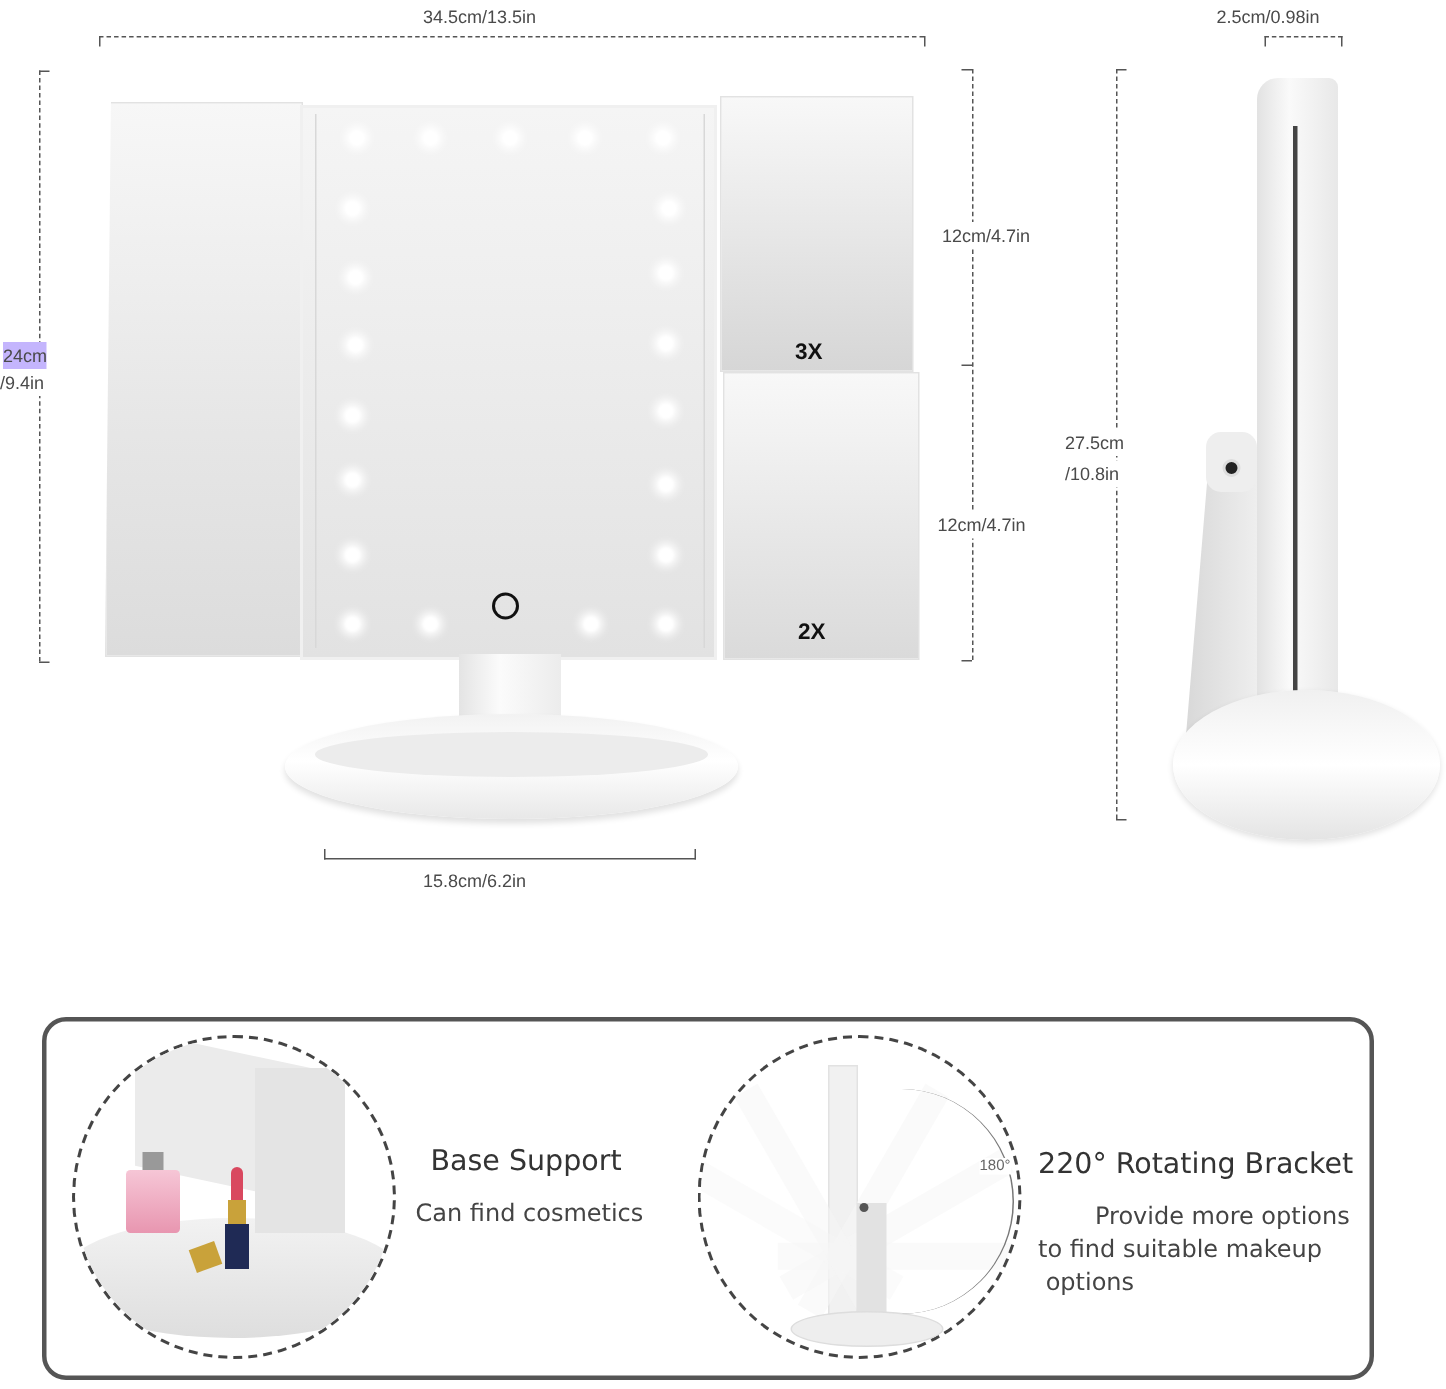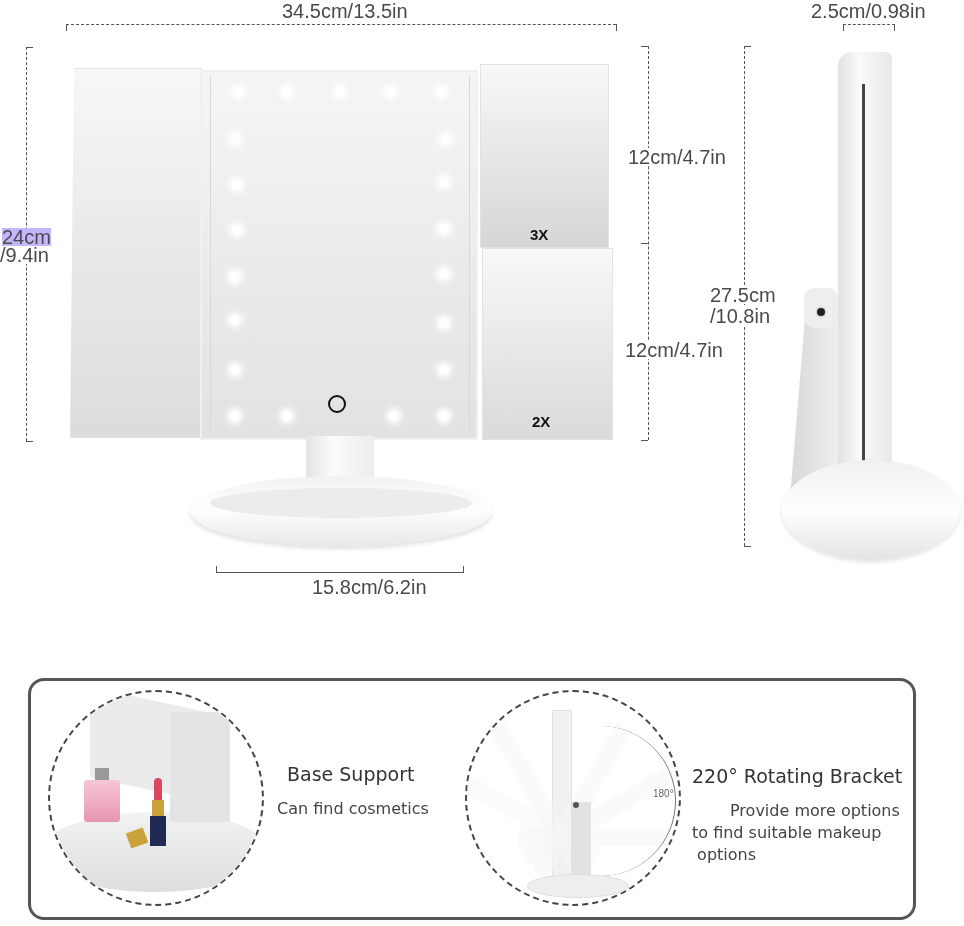--- a/index.html
+++ b/index.html
@@ -1,18 +1,18 @@
 <!DOCTYPE html>
 <html><head>
 <meta charset="utf-8">
 <style>
   html, body { margin:0; padding:0; background:#ffffff; }
   body { width:964px; height:926px; position:relative; overflow:hidden; font-family:"Liberation Sans", sans-serif; color:#444; }
   .abs { position:absolute; }
-  .dim-label { position:absolute; font-size:20px; color:#4a4a4a; font-family:"Liberation Sans", sans-serif; line-height:18px; white-space:nowrap; }
+  .dim-label { position:absolute; font-size:12px; color:#4a4a4a; font-family:"Liberation Sans", sans-serif; line-height:18px; white-space:nowrap; }
   .dash-h { position:absolute; height:0; border-top:1px dashed #555; }
   .dash-v { position:absolute; width:0; border-left:1px dashed #555; }
   .tick-v { position:absolute; width:0; height:7px; border-left:1px solid #555; }
   .tick-h { position:absolute; height:0; width:7px; border-top:1px solid #555; }
   .panel { position:absolute; background:linear-gradient(180deg,#f7f7f7 0%,#e6e6e6 60%,#dcdcdc 100%); border:1px solid #e2e2e2; }
   .mag-label { position:absolute; font-weight:bold; font-size:15px; color:#111; font-family:"Liberation Sans", sans-serif; }
   .led { position:absolute; width:8px; height:8px; border-radius:50%; background:#fff; box-shadow:0 0 6px 4px rgba(255,255,255,0.95), 0 0 2px 1px #fff; }
   .feature-box { position:absolute; left:28px; top:678px; width:888px; height:242px; border:3px solid #555; border-radius:16px; box-sizing:border-box; background:#fff; }
   .circle { position:absolute; border:2px dashed #444; border-radius:50%; box-sizing:border-box; overflow:hidden; background:#fff; }
   .feat-title { position:absolute; font-family:"DejaVu Sans", sans-serif; font-size:19px; color:#333; white-space:nowrap; }
@@ -79,21 +79,21 @@
   <div class="dim-label" style="left:628px;top:148px;background:#fff;">12cm/4.7in</div>
   <div class="dim-label" style="left:625px;top:341px;background:#fff;">12cm/4.7in</div>
 
   <div class="abs" style="left:306px;top:436px;width:68px;height:54px;background:linear-gradient(90deg,#e4e4e4,#fbfbfb 40%,#ececec);"></div>
   <div class="abs" style="left:190px;top:476px;width:302px;height:70px;border-radius:50%;background:linear-gradient(180deg,#f2f2f2,#ffffff 45%,#e8e8e8);box-shadow:0 3px 4px rgba(0,0,0,0.12);"></div>
   <div class="abs" style="left:210px;top:488px;width:262px;height:30px;border-radius:50%;background:#ececec;"></div>
 
   <div class="dash-h" style="left:216px;top:572px;width:248px;border-top-style:solid;"></div>
   <div class="tick-v" style="left:216px;top:566px;"></div>
   <div class="tick-v" style="left:463px;top:566px;"></div>
-  <div class="dim-label" style="left:282px;top:578px;margin-left:30px;">15.8cm/6.2in</div>
+  <div class="dim-label" style="left:282px;top:578px;">15.8cm/6.2in</div>
 </div>
 
 <div>
   <div class="dim-label" style="left:811px;top:2px;">2.5cm/0.98in</div>
   <div class="dash-h" style="left:843px;top:24px;width:52px;"></div>
   <div class="tick-v" style="left:843px;top:24px;"></div>
   <div class="tick-v" style="left:894px;top:24px;"></div>
 
   <div class="dash-v" style="left:744px;top:46px;height:500px;"></div>
   <div class="tick-h" style="left:744px;top:46px;"></div>
@@ -129,18 +129,18 @@
   <div class="abs" style="left:85px;top:18px;width:18px;height:170px;background:#f1f1f1;border:1px solid #e2e2e2;"></div>
   <div class="abs" style="left:85px;top:18px;width:18px;height:170px;background:#f6f6f6;opacity:0.6;transform:rotate(30deg);transform-origin:50% 75%;"></div>
   <div class="abs" style="left:85px;top:18px;width:18px;height:170px;background:#f6f6f6;opacity:0.55;transform:rotate(60deg);transform-origin:50% 75%;"></div>
   <div class="abs" style="left:85px;top:18px;width:18px;height:170px;background:#f6f6f6;opacity:0.5;transform:rotate(90deg);transform-origin:50% 75%;"></div>
   <div class="abs" style="left:85px;top:18px;width:18px;height:170px;background:#f6f6f6;opacity:0.5;transform:rotate(-30deg);transform-origin:50% 75%;"></div>
   <div class="abs" style="left:85px;top:18px;width:18px;height:170px;background:#f6f6f6;opacity:0.45;transform:rotate(-60deg);transform-origin:50% 75%;"></div>
   <div class="abs" style="left:104px;top:110px;width:20px;height:78px;background:#e2e2e2;"></div>
   <div class="abs" style="left:106px;top:110px;width:6px;height:6px;border-radius:50%;background:#555;"></div>
   <div class="abs" style="left:60px;top:182px;width:100px;height:22px;border-radius:50%;background:#eeeeee;border:1px solid #ddd;"></div>
   <div class="abs" style="left:118px;top:34px;width:90px;height:150px;border:1px solid #777;border-left:none;border-bottom:none;border-top:none;border-radius:0 80px 80px 0;"></div>
-  <div class="abs" style="left:186px;top:96px;font-size:10px;color:#666;font-family:'Liberation Sans',sans-serif;background:#fff;">180°</div>
+  <div class="abs" style="left:186px;top:80px;font-size:10px;color:#666;font-family:'Liberation Sans',sans-serif;background:#fff;">180°</div>
 </div>
 <div class="feat-title" style="left:692px;top:765px;">220° Rotating Bracket</div>
 <div class="feat-desc" style="left:692px;top:800px;margin-left:38px;">Provide more options</div>
 <div class="feat-desc" style="left:692px;top:822px;">to find suitable makeup</div>
 <div class="feat-desc" style="left:692px;top:844px;"> options</div>
 
 </body></html>

